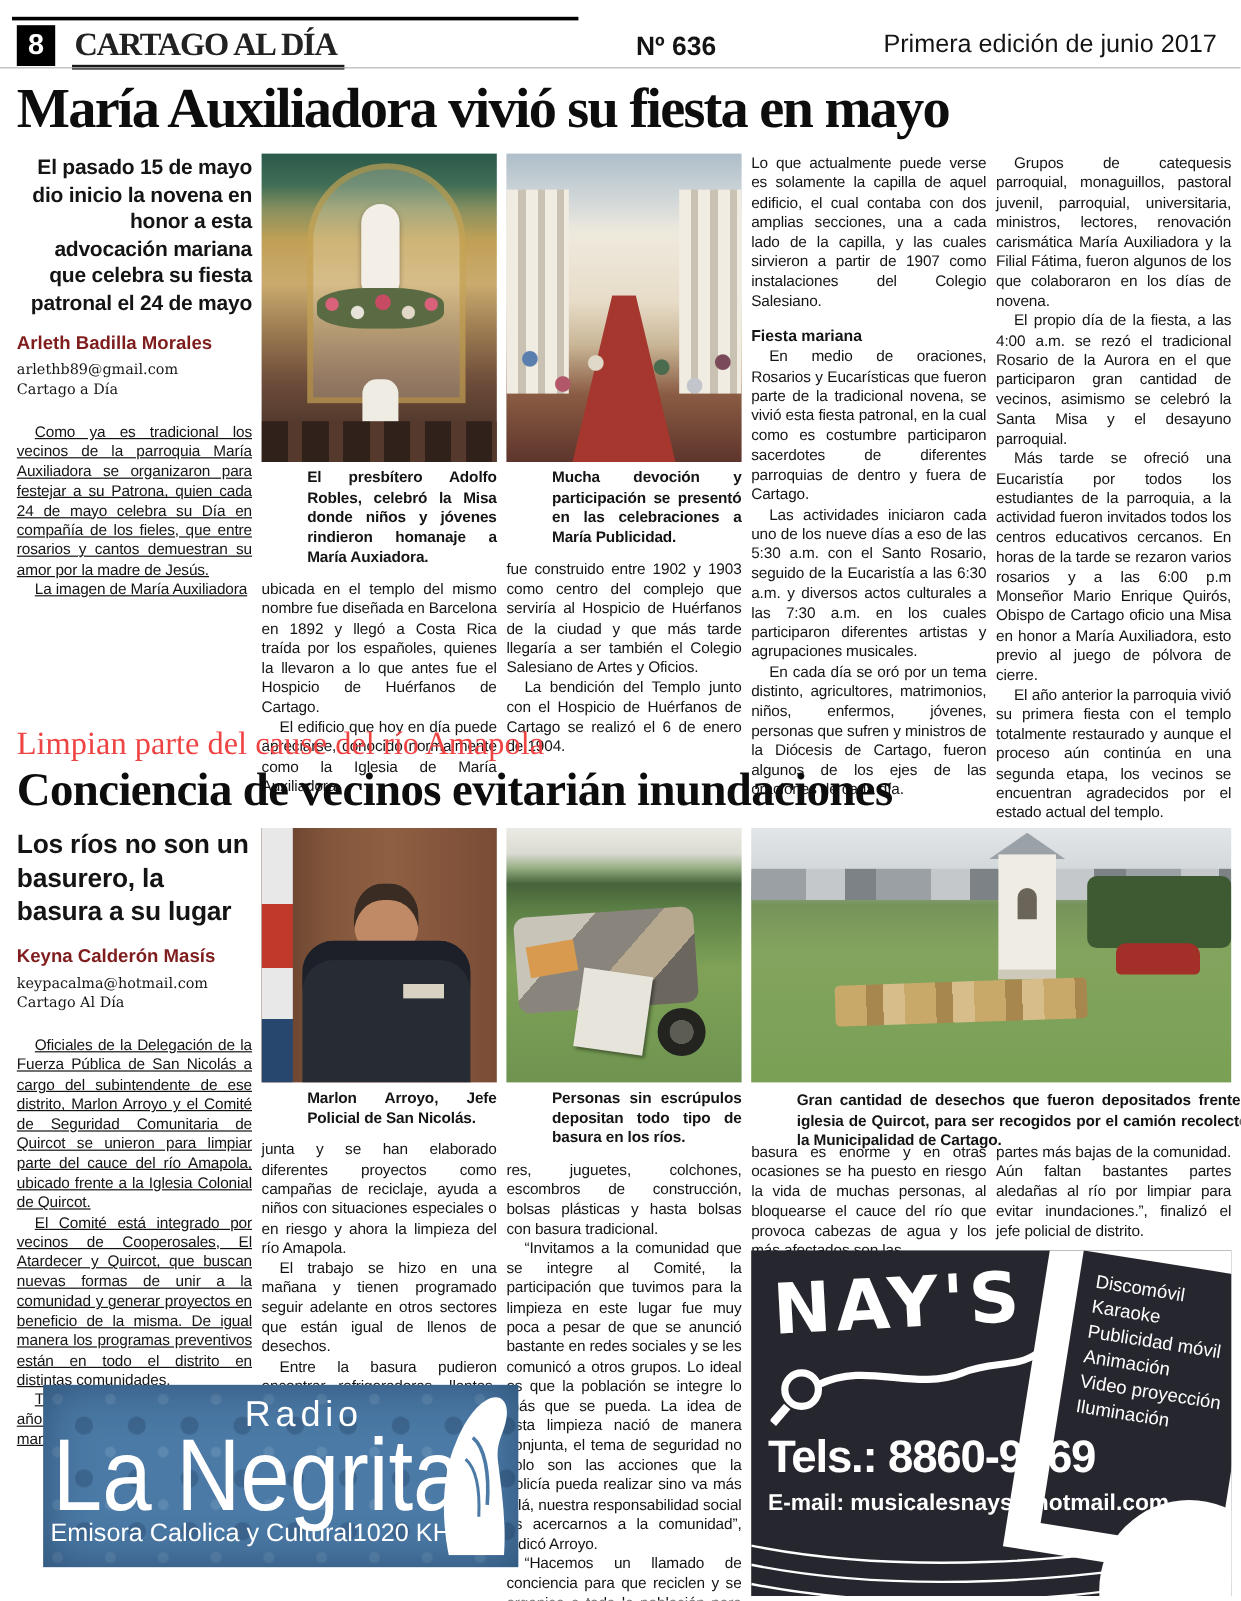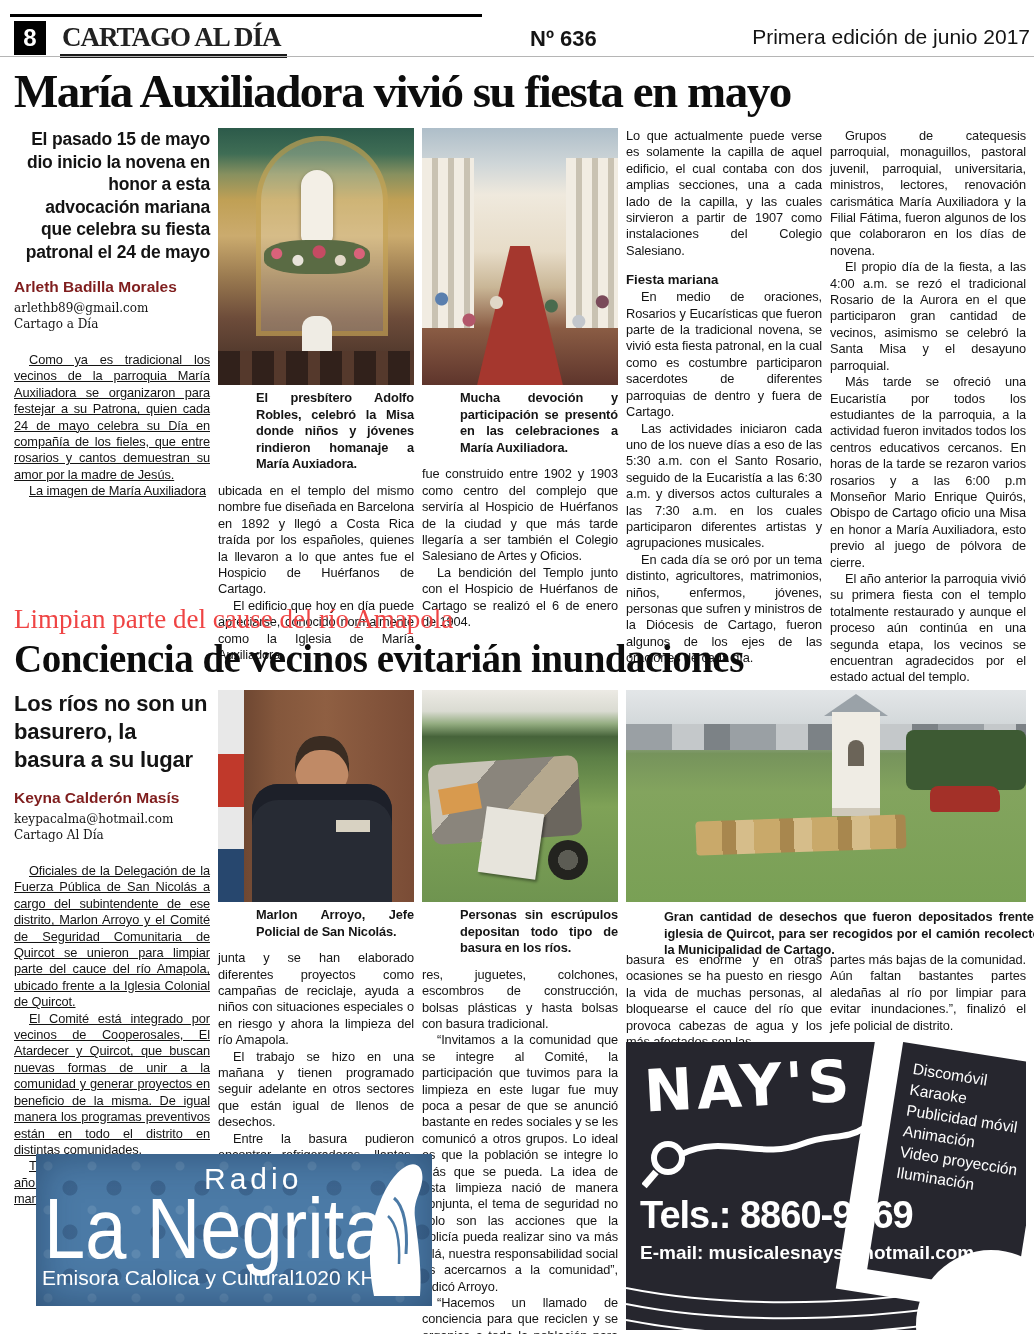--- a/index.html
+++ b/index.html
@@ -7,21 +7,21 @@
         font-family:"Liberation Sans",sans-serif;color:#141414;}
   .abs{position:absolute;}
   
   .toprule{position:absolute;left:10px;top:14px;width:472px;height:3px;background:#000;}
   .pageno{position:absolute;left:14px;top:21px;width:32px;height:34px;background:#000;color:#fff;
           font-weight:bold;font-size:24px;display:flex;align-items:center;justify-content:center;}
   .brand{position:absolute;left:60px;top:22px;font-family:"Liberation Serif",serif;font-weight:bold;
          font-size:27px;letter-spacing:-1px;border-bottom:4px solid #1a1a1a;padding:0 6px 1px 2px;
          text-transform:uppercase;color:#222;}
   .issue{position:absolute;left:530px;top:26px;font-weight:bold;font-size:22px;}
-  .edition{position:absolute;right:4px;top:25px;font-size:21px;}
+  .edition{position:absolute;right:20px;top:25px;font-size:21px;}
   .headrule{position:absolute;left:0;top:56px;width:1034px;height:1px;background:#b5b5b5;}
   
   h1,h2{margin:0;font-family:"Liberation Serif",serif;font-weight:bold;color:#0d0d0d;}
   .h1a{position:absolute;left:14px;top:64px;width:1010px;font-size:47px;letter-spacing:-1.5px;}
   .kicker{position:absolute;left:14px;top:604px;font-family:"Liberation Serif",serif;font-size:27px;
           font-weight:normal;color:#ef4444;}
   .h2a{position:absolute;left:14px;top:636px;width:1010px;font-size:39px;letter-spacing:-0.5px;}
   
   .col{position:absolute;width:196px;}
   .body p{margin:0;font-size:12.8px;line-height:16.4px;text-align:justify;text-indent:15px;
@@ -168,21 +168,21 @@
     </div>
   </div>
 
   <div class="photo ph2" style="left:422px;top:128px;width:196px;height:257px;">
     <div class="ph2-colL"></div>
     <div class="ph2-colR"></div>
     <div class="ph2-carpet"></div>
     <div class="ph2-crowd"></div>
   </div>
   <div class="col" style="left:422px;top:385px;">
-    <div class="caption">Mucha devoción y participación se presentó en las celebraciones a María Auxiliadora.</div>
+    <div class="caption">Mucha devoción y participación se presentó en las celebraciones a María Publicidad.</div>
     <div class="body mt10">
       <p class="ni">fue construido entre 1902 y 1903 como centro del complejo que serviría al Hospicio de Huérfanos de la ciudad y que más tarde llegaría a ser también el Colegio Salesiano de Artes y Oficios.</p>
       <p>La bendición del Templo junto con el Hospicio de Huérfanos de Cartago se realizó el 6 de enero de 1904.</p>
     </div>
   </div>
 
   <div class="col body" style="left:626px;top:128px;">
     <p class="ni">Lo que actualmente puede verse es solamente la capilla de aquel edificio, el cual contaba con dos amplias secciones, una a cada lado de la capilla, y las cuales sirvieron a partir de 1907 como instalaciones del Colegio Salesiano.</p>
     <div class="subhead">Fiesta mariana</div>
     <p>En medio de oraciones, Rosarios y Eucarísticas que fueron parte de la tradicional novena, se vivió esta fiesta patronal, en la cual como es costumbre participaron sacerdotes de diferentes parroquias de dentro y fuera de Cartago.</p>

